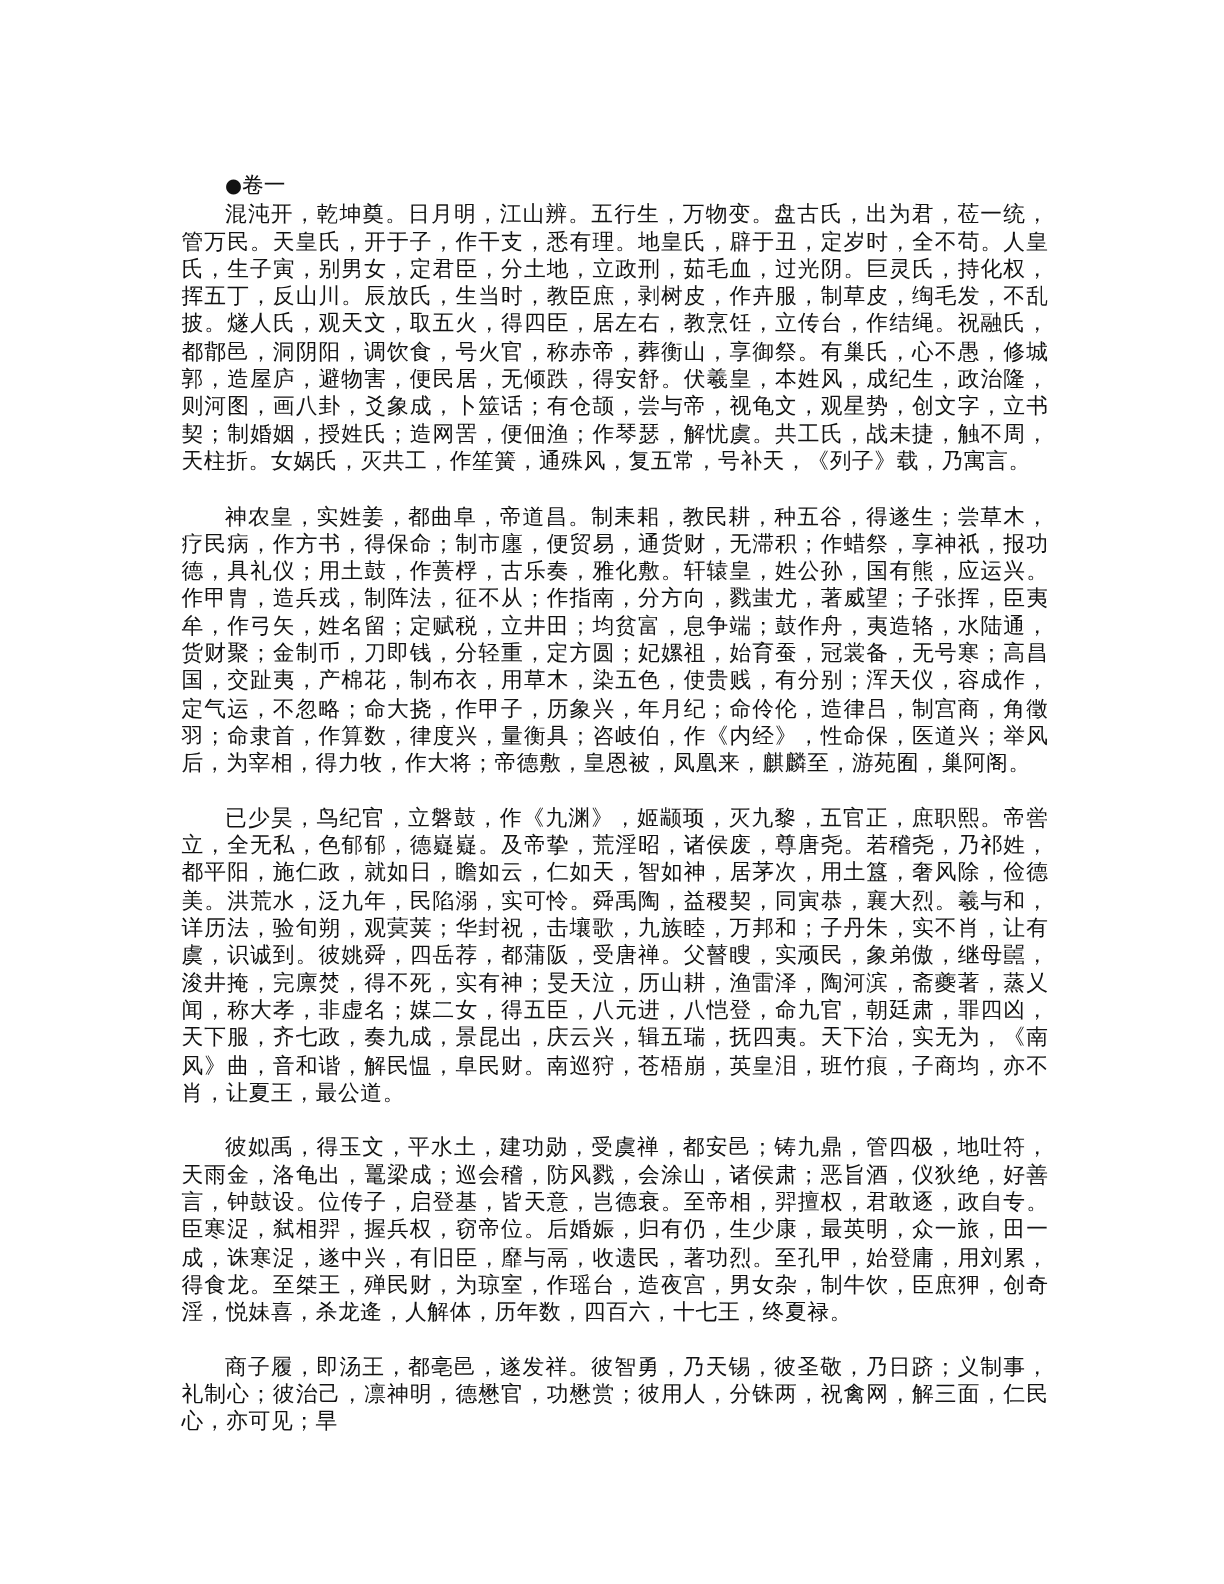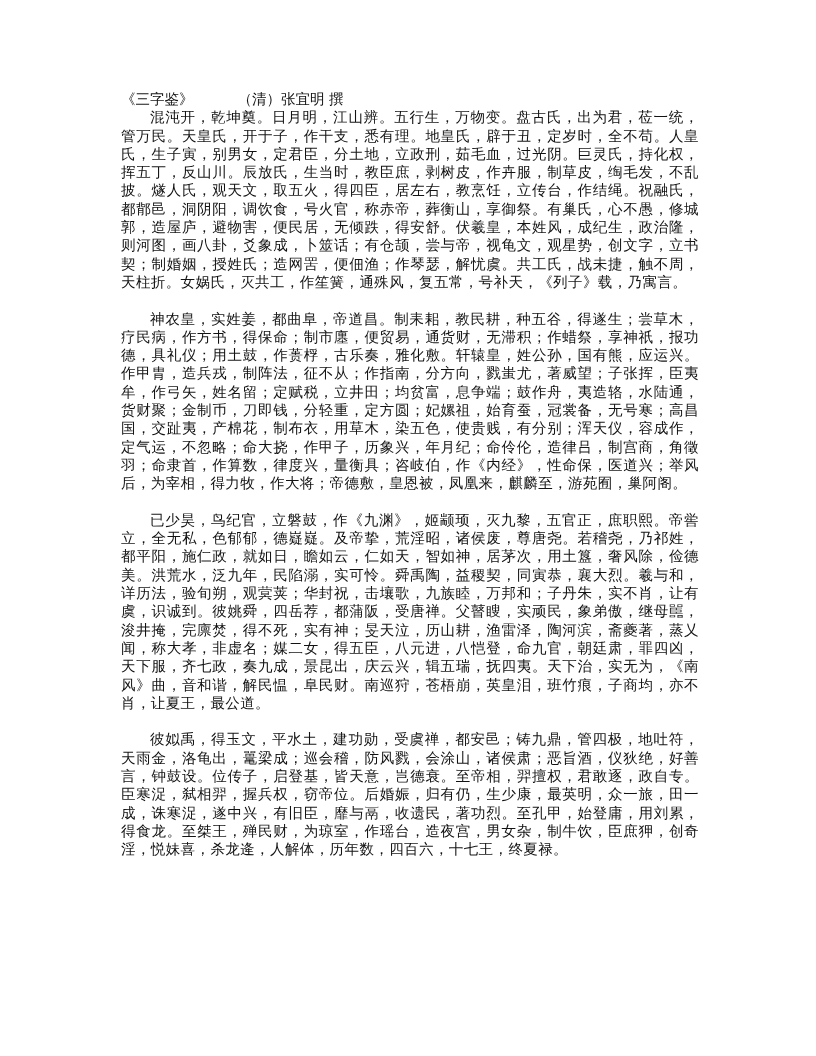--- a/index.html
+++ b/index.html
@@ -50,24 +50,25 @@
   .para:first-of-type {
     margin-top: 0;
   }
 </style>
 </head>
 <body>
 
 <div class="page">
   <div class="content">
 
-    <div class="title-line">
-      <span>《三字鉴》</span><span class="title-gap"></span><span>（清）张宜明 撰</span>
+
+    <div class="section-line">
+      <span class="bullet">●</span><span>卷一</span>
     </div>
-
 
     <p class="para">混沌开，乾坤奠。日月明，江山辨。五行生，万物变。盘古氏，出为君，莅一统，管万民。天皇氏，开于子，作干支，悉有理。地皇氏，辟于丑，定岁时，全不苟。人皇氏，生子寅，别男女，定君臣，分土地，立政刑，茹毛血，过光阴。巨灵氏，持化权，挥五丁，反山川。辰放氏，生当时，教臣庶，剥树皮，作卉服，制草皮，绹毛发，不乱披。燧人氏，观天文，取五火，得四臣，居左右，教烹饪，立传台，作结绳。祝融氏，都鄁邑，洞阴阳，调饮食，号火官，称赤帝，葬衡山，享御祭。有巢氏，心不愚，修城郭，造屋庐，避物害，便民居，无倾跌，得安舒。伏羲皇，本姓风，成纪生，政治隆，则河图，画八卦，爻象成，卜筮话；有仓颉，尝与帝，视龟文，观星势，创文字，立书契；制婚姻，授姓氏；造网罟，便佃渔；作琴瑟，解忧虞。共工氏，战未捷，触不周，天柱折。女娲氏，灭共工，作笙簧，通殊风，复五常，号补天，《列子》载，乃寓言。</p>
     <p class="para">神农皇，实姓姜，都曲阜，帝道昌。制耒耜，教民耕，种五谷，得遂生；尝草木，疗民病，作方书，得保命；制市廛，便贸易，通货财，无滞积；作蜡祭，享神祇，报功德，具礼仪；用土鼓，作蒉桴，古乐奏，雅化敷。轩辕皇，姓公孙，国有熊，应运兴。作甲胄，造兵戎，制阵法，征不从；作指南，分方向，戮蚩尤，著威望；子张挥，臣夷牟，作弓矢，姓名留；定赋税，立井田；均贫富，息争端；鼓作舟，夷造辂，水陆通，货财聚；金制币，刀即钱，分轻重，定方圆；妃嫘祖，始育蚕，冠裳备，无号寒；高昌国，交趾夷，产棉花，制布衣，用草木，染五色，使贵贱，有分别；浑天仪，容成作，定气运，不忽略；命大挠，作甲子，历象兴，年月纪；命伶伦，造律吕，制宫商，角徵羽；命隶首，作算数，律度兴，量衡具；咨岐伯，作《内经》，性命保，医道兴；举风后，为宰相，得力牧，作大将；帝德敷，皇恩被，凤凰来，麒麟至，游苑囿，巢阿阁。</p>
     <p class="para">已少昊，鸟纪官，立磐鼓，作《九渊》，姬颛顼，灭九黎，五官正，庶职熙。帝喾立，全无私，色郁郁，德嶷嶷。及帝挚，荒淫昭，诸侯废，尊唐尧。若稽尧，乃祁姓，都平阳，施仁政，就如日，瞻如云，仁如天，智如神，居茅次，用土簋，奢风除，俭德美。洪荒水，泛九年，民陷溺，实可怜。舜禹陶，益稷契，同寅恭，襄大烈。羲与和，详历法，验旬朔，观蓂荚；华封祝，击壤歌，九族睦，万邦和；子丹朱，实不肖，让有虞，识诚到。彼姚舜，四岳荐，都蒲阪，受唐禅。父瞽瞍，实顽民，象弟傲，继母嚚，浚井掩，完廪焚，得不死，实有神；旻天泣，历山耕，渔雷泽，陶河滨，斋夔著，蒸乂闻，称大孝，非虚名；媒二女，得五臣，八元进，八恺登，命九官，朝廷肃，罪四凶，天下服，齐七政，奏九成，景昆出，庆云兴，辑五瑞，抚四夷。天下治，实无为，《南风》曲，音和谐，解民愠，阜民财。南巡狩，苍梧崩，英皇泪，班竹痕，子商均，亦不肖，让夏王，最公道。</p>
     <p class="para">彼姒禹，得玉文，平水土，建功勋，受虞禅，都安邑；铸九鼎，管四极，地吐符，天雨金，洛龟出，鼍梁成；巡会稽，防风戮，会涂山，诸侯肃；恶旨酒，仪狄绝，好善言，钟鼓设。位传子，启登基，皆天意，岂德衰。至帝相，羿擅权，君敢逐，政自专。臣寒浞，弑相羿，握兵权，窃帝位。后婚娠，归有仍，生少康，最英明，众一旅，田一成，诛寒浞，遂中兴，有旧臣，靡与鬲，收遗民，著功烈。至孔甲，始登庸，用刘累，得食龙。至桀王，殚民财，为琼室，作瑶台，造夜宫，男女杂，制牛饮，臣庶狎，创奇淫，悦妹喜，杀龙逄，人解体，历年数，四百六，十七王，终夏禄。</p>
+    <p class="para">商子履，即汤王，都亳邑，遂发祥。彼智勇，乃天锡，彼圣敬，乃日跻；义制事，礼制心；彼治己，凛神明，德懋官，功懋赏；彼用人，分铢两，祝禽网，解三面，仁民心，亦可见；旱</p>
 
   </div>
 </div>
 
 </body></html>

